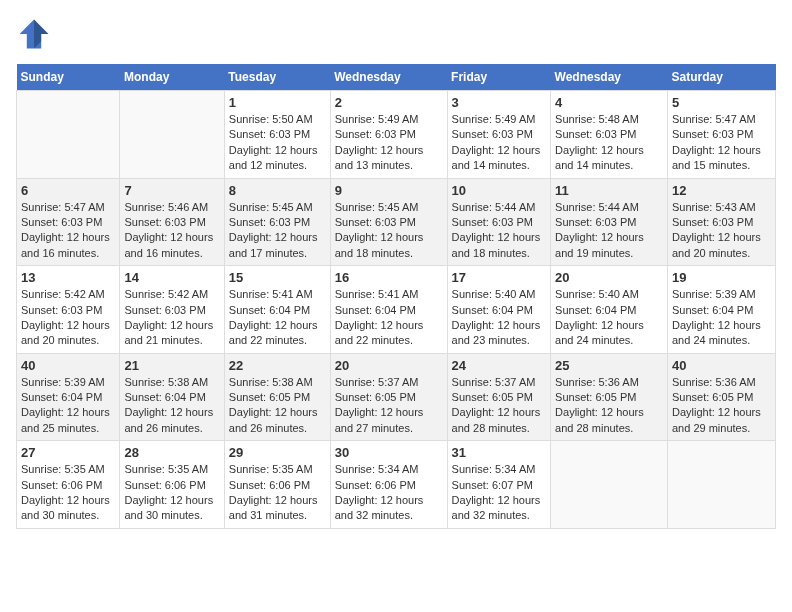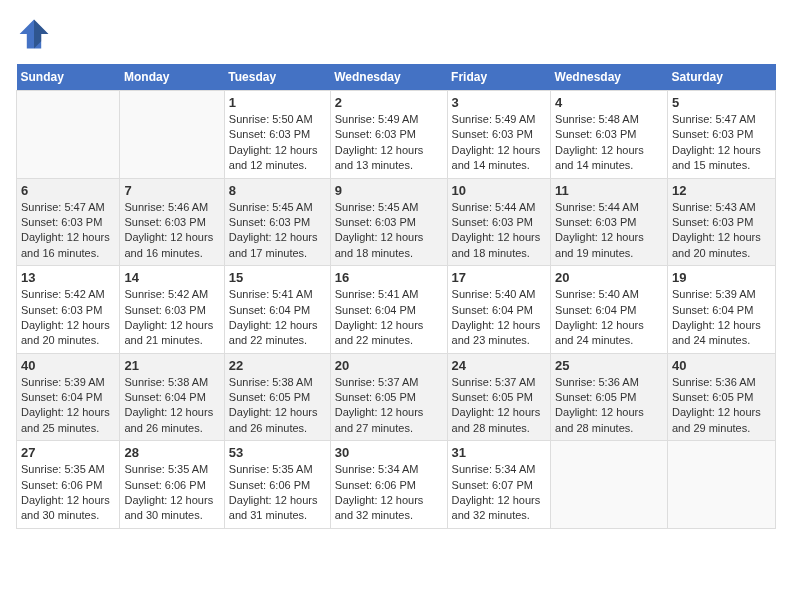--- a/index.html
+++ b/index.html
@@ -245,21 +245,21 @@
       <tr>
         <td>
           <span class="day-num">27</span>
           <div class="day-info">Sunrise: 5:35 AM<br>Sunset: 6:06 PM<br>Daylight: 12 hours and 30 minutes.</div>
         </td>
         <td>
           <span class="day-num">28</span>
           <div class="day-info">Sunrise: 5:35 AM<br>Sunset: 6:06 PM<br>Daylight: 12 hours and 30 minutes.</div>
         </td>
         <td>
-          <span class="day-num">53</span>
+          <span class="day-num">29</span>
           <div class="day-info">Sunrise: 5:35 AM<br>Sunset: 6:06 PM<br>Daylight: 12 hours and 31 minutes.</div>
         </td>
         <td>
           <span class="day-num">30</span>
           <div class="day-info">Sunrise: 5:34 AM<br>Sunset: 6:06 PM<br>Daylight: 12 hours and 32 minutes.</div>
         </td>
         <td>
           <span class="day-num">31</span>
           <div class="day-info">Sunrise: 5:34 AM<br>Sunset: 6:07 PM<br>Daylight: 12 hours and 32 minutes.</div>
         </td>

